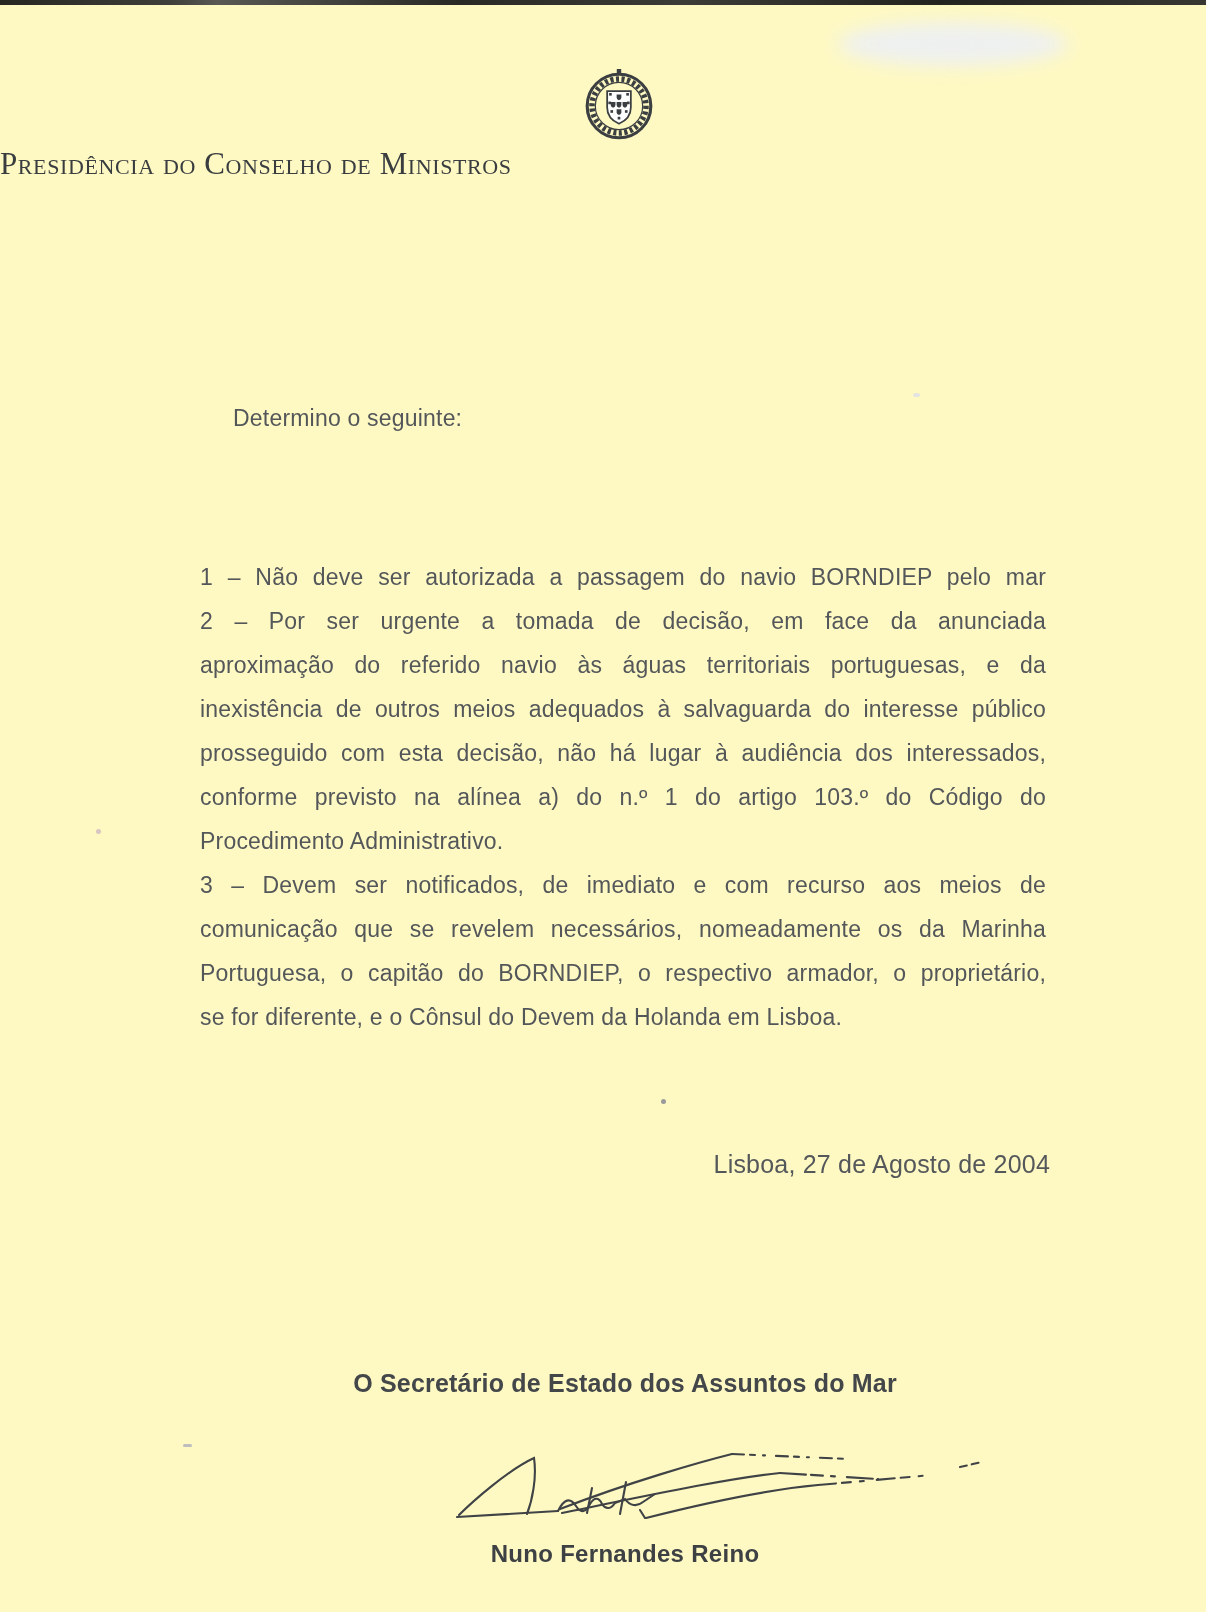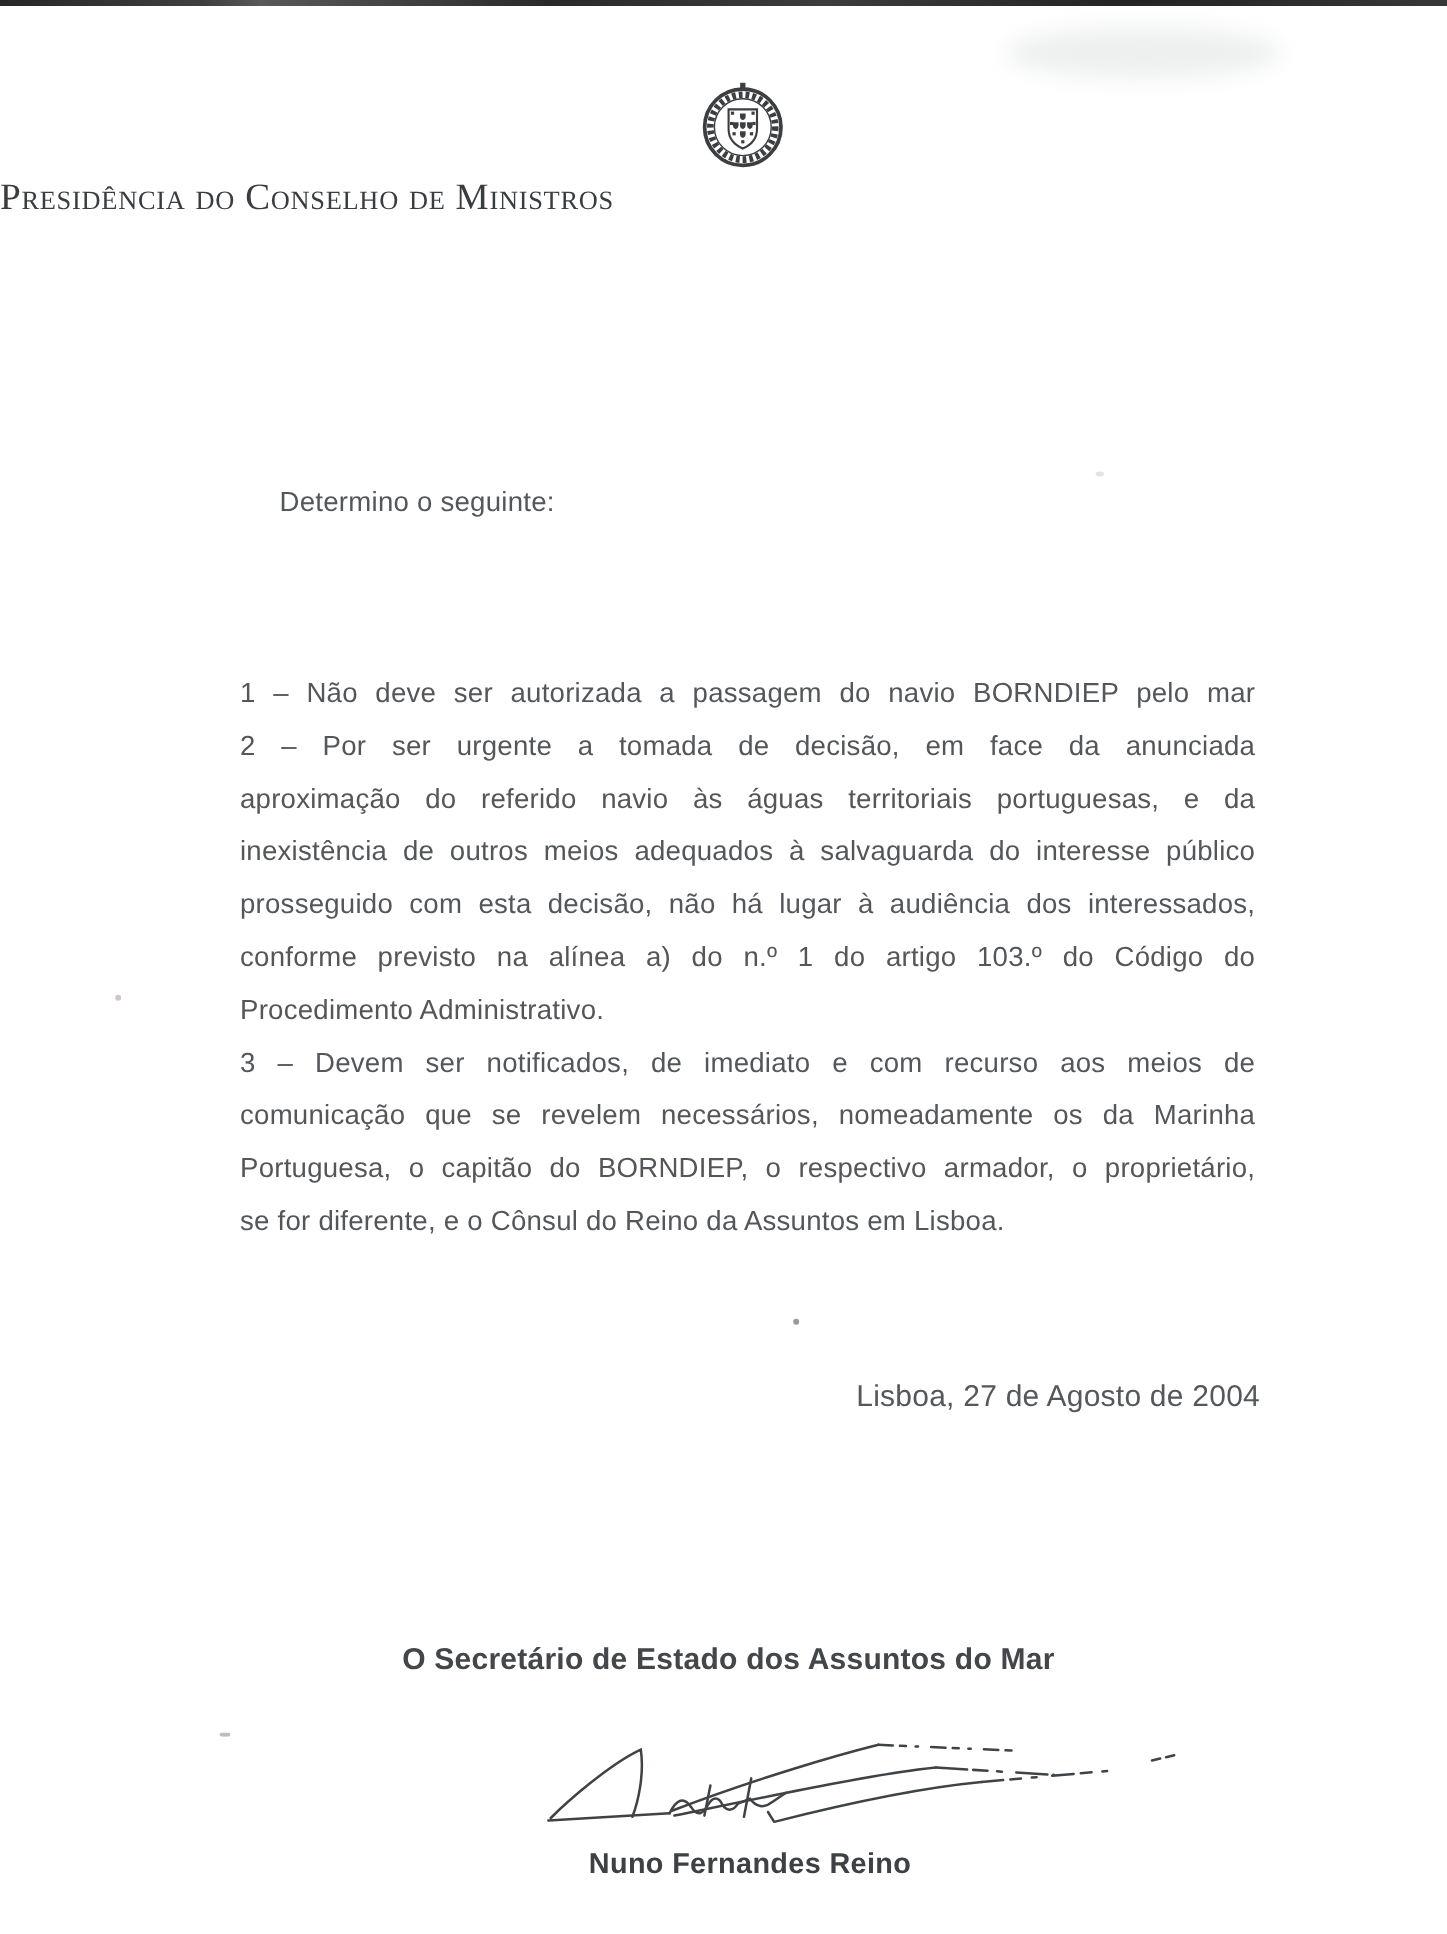--- a/index.html
+++ b/index.html
@@ -1,18 +1,18 @@
 <!DOCTYPE html>
 <html><head>
 <meta charset="utf-8">
 <style>
   html,body { margin:0; padding:0; background:#e9e9e9; }
   .page {
     position:relative; width:1206px; height:1612px;
-    background:#ffffff; overflow:hidden;
+    background:#fef9c3; overflow:hidden;
     font-family:"Liberation Sans", sans-serif;
     -webkit-font-smoothing:antialiased;
   }
   
   .scan-edge-top {
     position:absolute; top:0; left:0; width:100%; height:5px;
     background:linear-gradient(90deg,#141414 0%,#2e2e2e 14%,#4a4a4a 18%,#171717 38%,#2b2b2b 57%,#101010 78%,#262626 100%);
     opacity:.92;
   }
   .scan-smudge {
@@ -47,21 +47,21 @@
     white-space:nowrap;
   }
   .bodyline.lastline { text-align-last:left; }
   .bodyline.strike { text-decoration:line-through; text-decoration-thickness:2px; text-decoration-color:#7b7e80; color:#6a6d70; }
   
   .dateline {
     position:absolute; left:200px; top:1150px; width:850px;
     text-align:right; font-size:25px; color:#55585b; letter-spacing:.2px;
   }
   .sig-title {
-    position:absolute; left:187px; top:1369px; width:840px;
+    position:absolute; left:205px; top:1369px; width:840px;
     text-align:center; font-weight:bold; font-size:25px; color:#44474a; letter-spacing:.2px;
   }
   .sig-scrawl { position:absolute; left:450px; top:1446px; width:545px; height:80px; }
   .sig-name {
     position:absolute; left:205px; top:1540px; width:840px;
     text-align:center; font-weight:bold; font-size:24px; color:#3e4144; letter-spacing:.3px;
   }
 </style>
 </head>
 <body>
@@ -113,21 +113,21 @@
         <div class="bodyline">aproximação do referido navio às águas territoriais portuguesas, e da</div>
         <div class="bodyline">inexistência de outros meios adequados à salvaguarda do interesse público</div>
         <div class="bodyline">prosseguido com esta decisão, não há lugar à audiência dos interessados,</div>
         <div class="bodyline">conforme previsto na alínea a) do n.º 1 do artigo 103.º do Código do</div>
         <div class="bodyline lastline">Procedimento Administrativo.</div>
       </div>
     <div>
         <div class="bodyline">3 – Devem ser notificados, de imediato e com recurso aos meios de</div>
         <div class="bodyline">comunicação que se revelem necessários, nomeadamente os da Marinha</div>
         <div class="bodyline">Portuguesa, o capitão do BORNDIEP, o respectivo armador, o proprietário,</div>
-        <div class="bodyline lastline">se for diferente, e o Cônsul do Reino da Assuntos em Lisboa.</div>
+        <div class="bodyline lastline">se for diferente, e o Cônsul do Devem da Holanda em Lisboa.</div>
       </div>
   </div>
 
   <div class="dateline">Lisboa, 27 de Agosto de 2004</div>
 
   <div class="sig-title">O Secretário de Estado dos Assuntos do Mar</div>
 
   <svg class="sig-scrawl" viewBox="0 0 545 80">
     <g fill="none" stroke="#404346" stroke-width="2.1" stroke-linecap="round">
       <path d="M9,69 C22,56 58,24 84,12 C87,32 82,55 77,68"></path>

